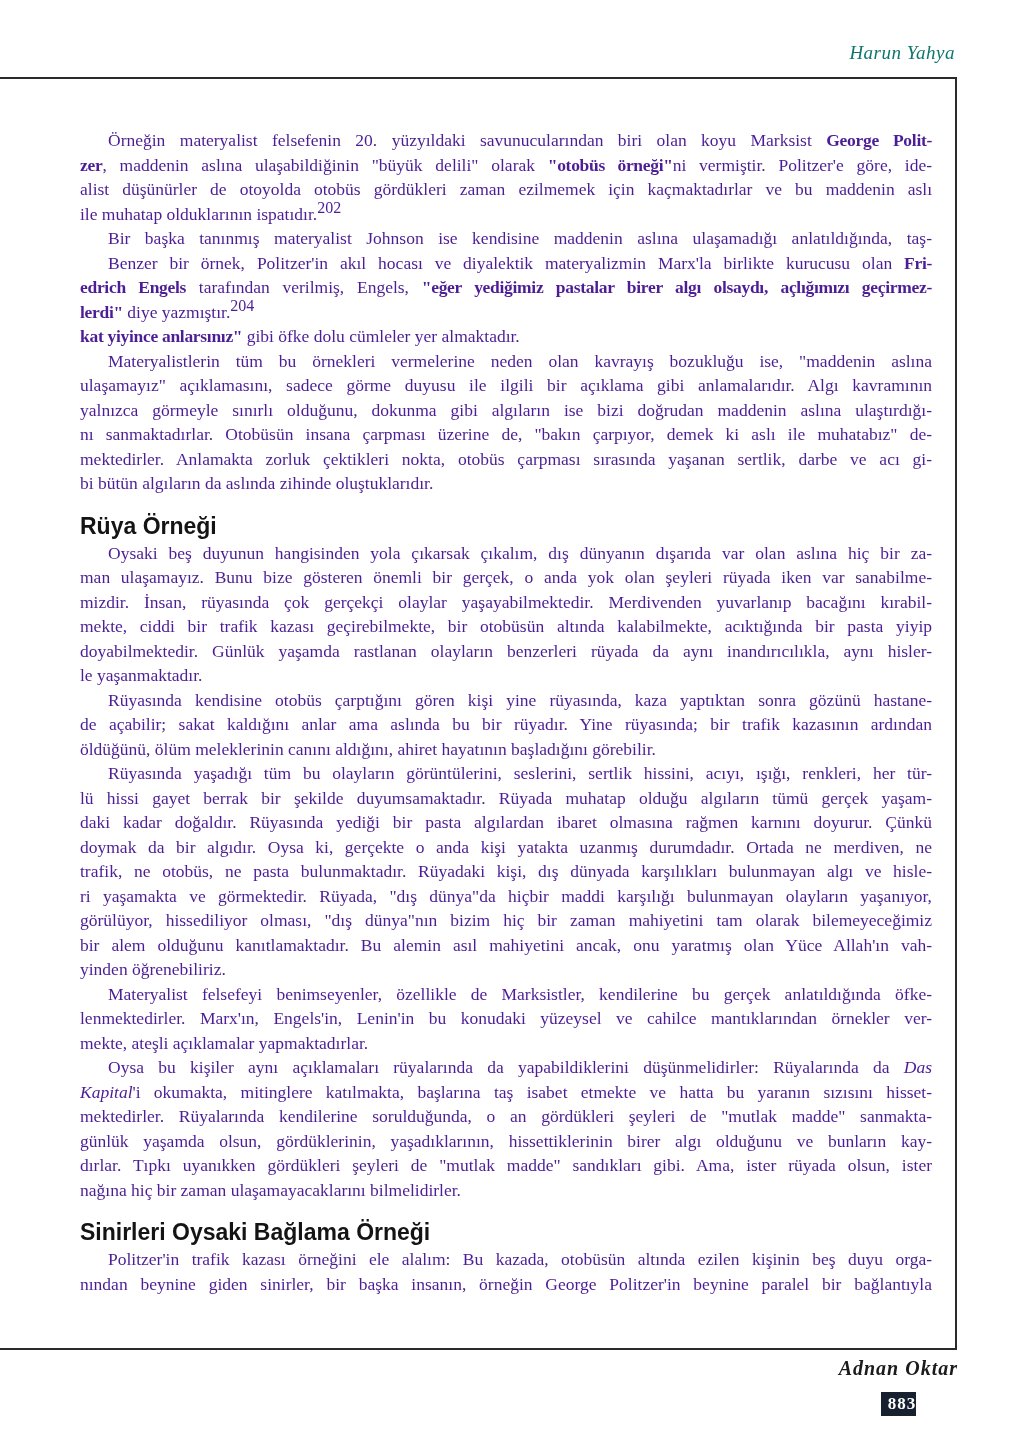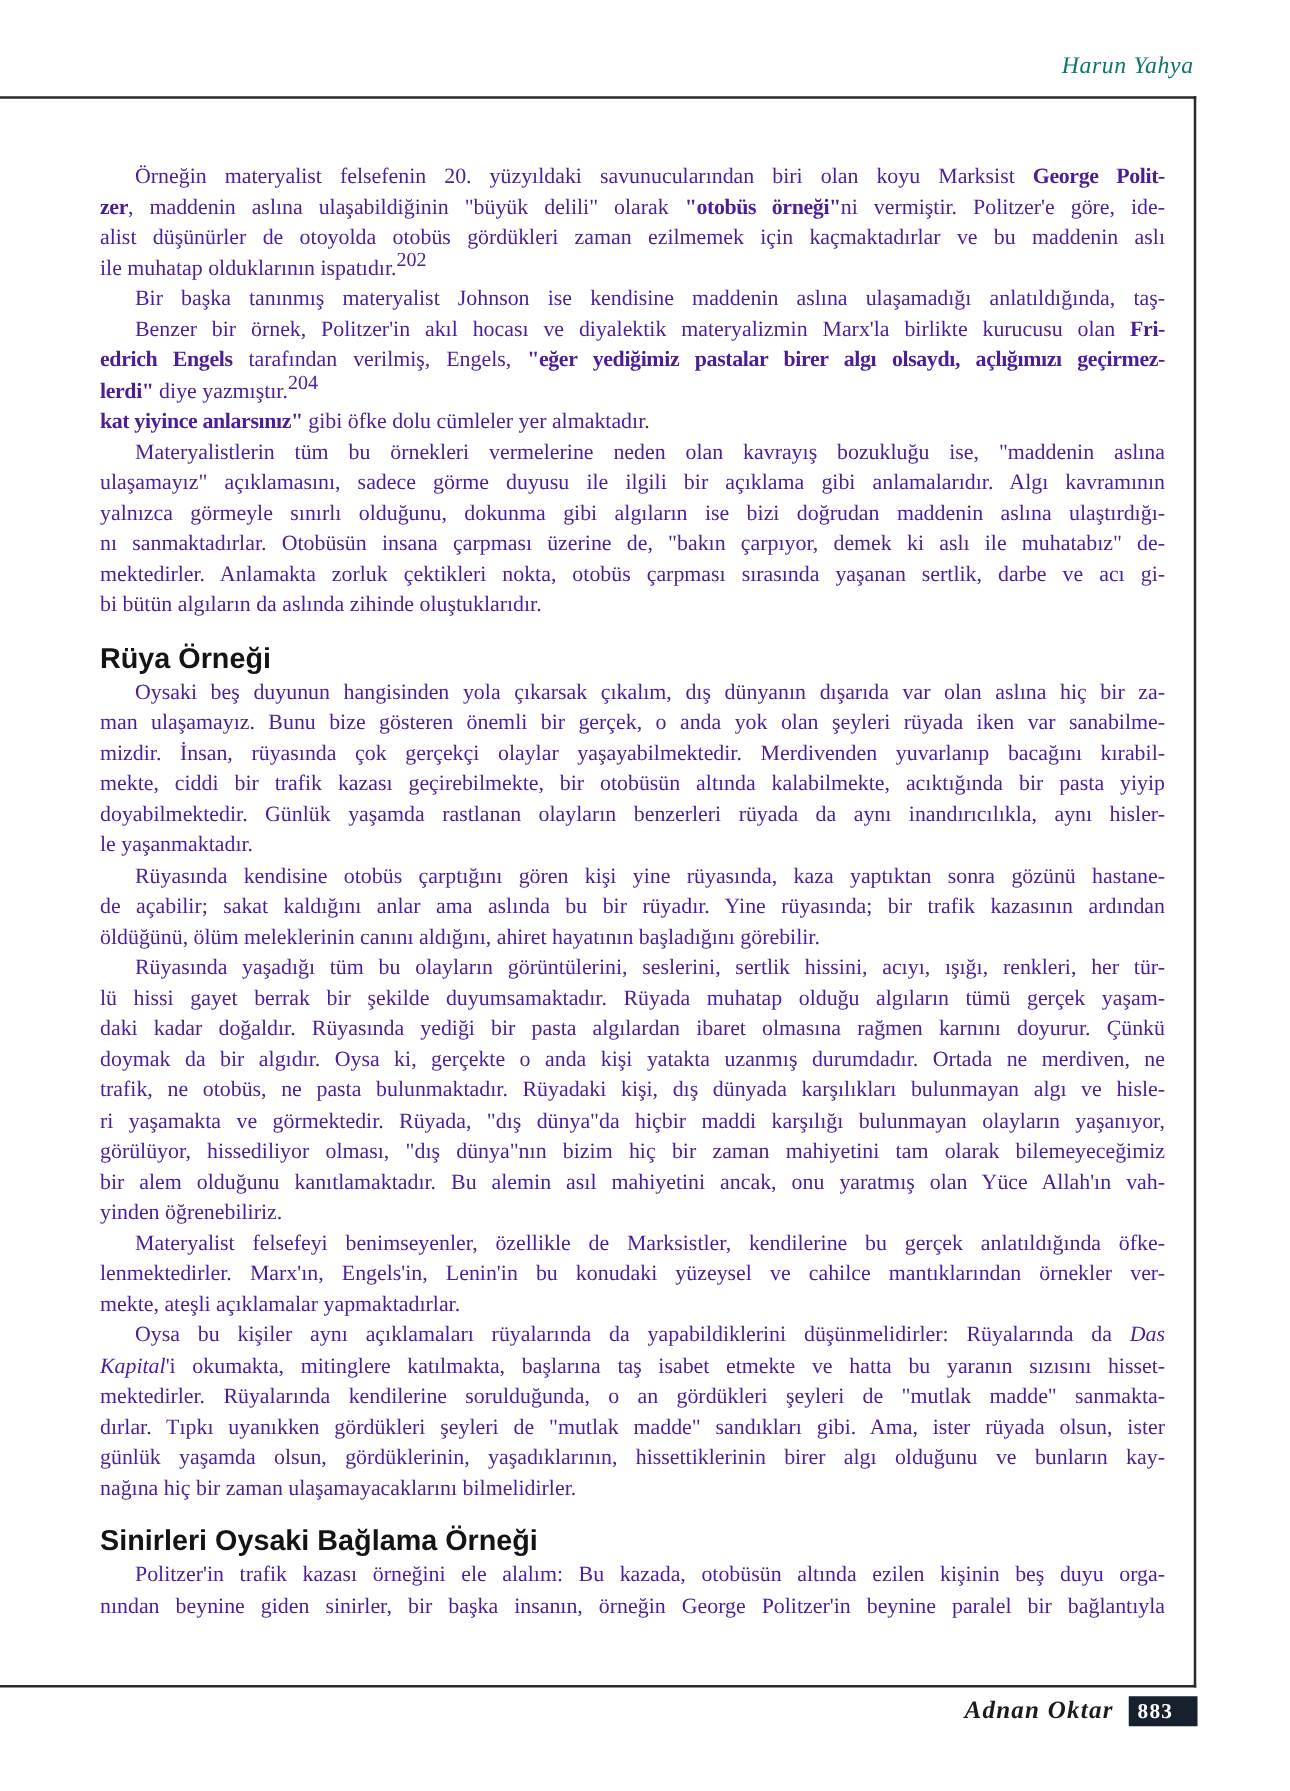--- a/index.html
+++ b/index.html
@@ -29,28 +29,28 @@
   .line .b { font-weight:bold; letter-spacing:-0.3px; }
   .line .i { font-style:italic; }
   .line sup { font-size:16px; line-height:0; vertical-align:super; }
   .heading {
     margin-top:15px; height:30px; line-height:30px;
     font-family:"Liberation Sans", sans-serif; font-weight:bold;
     font-size:23px; color:#141414; text-align:left; text-align-last:left;
   }
   .footer {
     position:absolute; top:1357px; right:74px;
-    display:flex; align-items:flex-start; gap:12px;
+    display:flex; align-items:center; gap:12px;flex-direction:column;
   }
   .footer-author {
     font-weight:bold; font-style:italic; font-size:20px;
     letter-spacing:1px; color:#1b1b1b;
   }
   .page-badge {
-    width:55px; height:24px; background:#16202e; color:#ffffff;
+    width:35px; height:24px; background:#16202e; color:#ffffff;
     display:flex; align-items:center; justify-content:flex-start;
     padding-left:7px; box-sizing:border-box;
     font-weight:bold; font-size:17px; letter-spacing:1px;
     font-family:"Liberation Serif", serif;
   }
 </style>
 </head>
 <body>
 
 <div class="page">
@@ -93,22 +93,22 @@
       <div class="line"><span>ri yaşamakta ve görmektedir. Rüyada, "dış dünya"da hiçbir maddi karşılığı bulunmayan olayların yaşanıyor,</span></div>
       <div class="line"><span>görülüyor, hissediliyor olması, "dış dünya"nın bizim hiç bir zaman mahiyetini tam olarak bilemeyeceğimiz</span></div>
       <div class="line"><span>bir alem olduğunu kanıtlamaktadır. Bu alemin asıl mahiyetini ancak, onu yaratmış olan Yüce Allah'ın vah-</span></div>
       <div class="line last"><span>yinden öğrenebiliriz.</span></div>
       <div class="line first"><span>Materyalist felsefeyi benimseyenler, özellikle de Marksistler, kendilerine bu gerçek anlatıldığında öfke-</span></div>
       <div class="line"><span>lenmektedirler. Marx'ın, Engels'in, Lenin'in bu konudaki yüzeysel ve cahilce mantıklarından örnekler ver-</span></div>
       <div class="line last"><span>mekte, ateşli açıklamalar yapmaktadırlar.</span></div>
       <div class="line first"><span>Oysa bu kişiler aynı açıklamaları rüyalarında da yapabildiklerini düşünmelidirler: Rüyalarında da </span><span class="i">Das</span></div>
       <div class="line"><span class="i">Kapital</span><span>'i okumakta, mitinglere katılmakta, başlarına taş isabet etmekte ve hatta bu yaranın sızısını hisset-</span></div>
       <div class="line"><span>mektedirler. Rüyalarında kendilerine sorulduğunda, o an gördükleri şeyleri de "mutlak madde" sanmakta-</span></div>
+      <div class="line"><span>günlük yaşamda olsun, gördüklerinin, yaşadıklarının, hissettiklerinin birer algı olduğunu ve bunların kay-</span></div>
       <div class="line"><span>dırlar. Tıpkı uyanıkken gördükleri şeyleri de "mutlak madde" sandıkları gibi. Ama, ister rüyada olsun, ister</span></div>
-      <div class="line"><span>günlük yaşamda olsun, gördüklerinin, yaşadıklarının, hissettiklerinin birer algı olduğunu ve bunların kay-</span></div>
       <div class="line last"><span>nağına hiç bir zaman ulaşamayacaklarını bilmelidirler.</span></div>
       <div class="heading">Sinirleri Oysaki Bağlama Örneği</div>
       <div class="line first"><span>Politzer'in trafik kazası örneğini ele alalım: Bu kazada, otobüsün altında ezilen kişinin beş duyu orga-</span></div>
       <div class="line"><span>nından beynine giden sinirler, bir başka insanın, örneğin George Politzer'in beynine paralel bir bağlantıyla</span></div>
     </div>
 
   <div class="footer">
     <div class="footer-author">Adnan Oktar</div>
     <div class="page-badge">883</div>
   </div>

